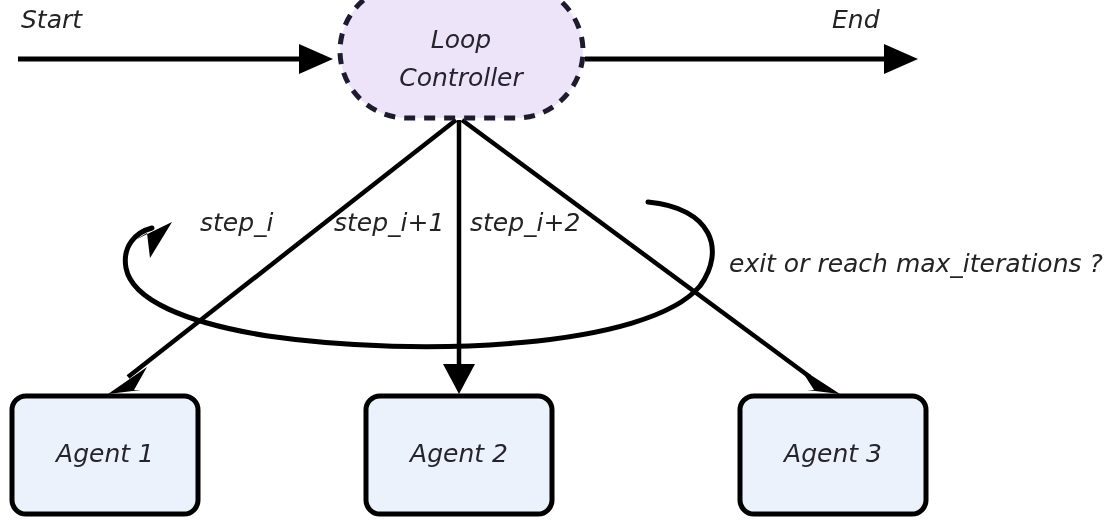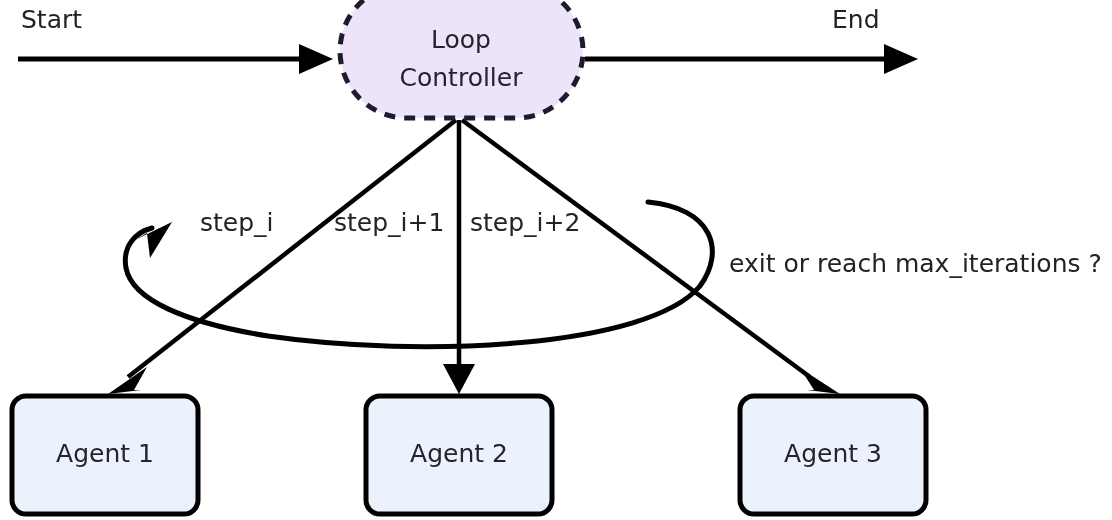--- a/index.html
+++ b/index.html
@@ -10,20 +10,21 @@
   }
   body {
     font-family: "DejaVu Sans", "Liberation Sans", sans-serif;
   }
   #diagram-root {
     position: relative;
     width: 1112px;
     height: 520px;
     background: #ffffff;
     overflow: hidden;
+    font-style: italic;
   }
   #diagram-svg {
     position: absolute;
     top: 0;
     left: 0;
     width: 1112px;
     height: 520px;
     display: block;
   }
   .node-text {

